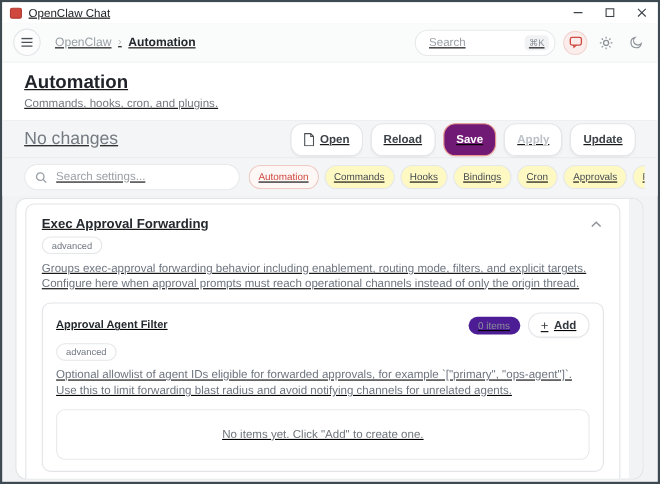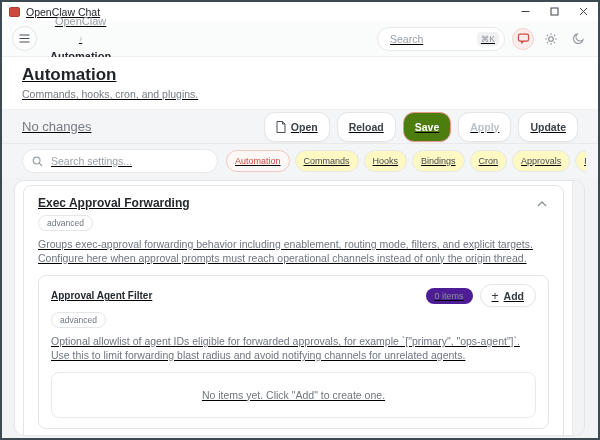--- a/index.html
+++ b/index.html
@@ -15,41 +15,41 @@
   }
   
   .titlebar { height:19px; flex:0 0 auto; background:#fff; display:flex; align-items:center; padding-left:7px; }
   .app-icon { width:11px; height:10px; background:#d0473d; border:1px solid #b23c33; border-radius:2px; margin-right:6px; flex:0 0 auto; }
   .title-text { font-size:10.5px; color:#1c2126; }
   .win-controls { margin-left:auto; display:flex; height:100%; }
   .wc { width:29px; height:100%; display:flex; align-items:center; justify-content:center; background:none; border:none; padding:0; }
   
   .appbar { height:36px; flex:0 0 auto; background:#fafbfb; border-bottom:1px solid #edeff1; display:flex; align-items:center; padding:0 10px; }
   .menu-btn { width:25px; height:25px; border-radius:50%; border:1px solid #e2e4e7; background:#fdfdfd; display:flex; align-items:center; justify-content:center; padding:0; }
-  .breadcrumb { display:flex; align-items:center; gap:6px; margin-left:13px; font-size:11px;flex-direction:column; }
+  .breadcrumb { display:flex; align-items:center; gap:6px; margin-left:13px; font-size:11px; }
   .bc-parent { color:#9aa0a6; }
   .bc-sep { color:#b7bcc1; font-size:10px; }
   .bc-current { color:#24292e; font-weight:bold; }
   .appbar-right { margin-left:auto; display:flex; align-items:center; gap:7px; }
   .search-pill { width:128px; height:24px; border:1px solid #e7e9eb; background:#fff; border-radius:12px; display:flex; align-items:center; padding:0 5px 0 10px; }
   .search-pill input { border:none; outline:none; flex:1; min-width:0; font-size:10.5px; background:transparent; font-family:inherit; color:#333; }
   input::placeholder { color:#9aa0a6; }
   .kbd { background:#f1f2f4; border-radius:4px; font-size:8.5px; color:#8b9197; padding:2px 4px; flex:0 0 auto; }
   .chat-btn { width:22px; height:22px; border-radius:50%; background:#fbedeb; border:1px solid #f1d3cf; display:flex; align-items:center; justify-content:center; padding:0; }
   .theme-btn { width:20px; height:20px; background:none; border:none; display:flex; align-items:center; justify-content:center; padding:0; }
   
   .page-head { flex:0 0 auto; background:#fff; padding:8px 20px 9px; border-bottom:1px solid #edeff1; }
   .page-title { font-size:17px; font-weight:bold; color:#1f2328; margin:0; }
   .page-sub { font-size:10.5px; color:#757b82; margin:3px 0 0; }
   
   .toolbar { height:34px; flex:0 0 auto; background:#f4f5f6; border-bottom:1px solid #e9eaec; display:flex; align-items:center; padding:0 20px; }
-  .status { font-size:13px; color:#757b82; }
+  .status { font-size:16px; color:#757b82; }
   .toolbar-btns { margin-left:auto; display:flex; gap:7px; align-items:center; }
   .btn { height:30px; display:inline-flex; align-items:center; gap:5px; padding:0 11px; background:#fff; border:1px solid #e3e5e8; border-radius:11px; font-size:10.5px; font-weight:bold; color:#3c4248; font-family:inherit; box-shadow:0 1px 1px rgba(0,0,0,.03); }
-  .btn.save { background:#4d7c0f; border-color:#e9968f; color:#fff; }
+  .btn.save { background:#701a75; border-color:#e9968f; color:#fff; }
   .btn.apply { color:#bcc2c8; }
   
   .filterbar { height:34px; flex:0 0 auto; background:#f4f5f6; display:flex; align-items:center; padding:0 12px 0 20px; gap:8px; overflow:hidden; }
   .settings-search { width:196px; height:24px; flex:0 0 auto; border-radius:12px; border:1px solid #e7e9eb; background:#fff; display:flex; align-items:center; gap:6px; padding:0 8px 0 9px; }
   .settings-search input { border:none; outline:none; flex:1; min-width:0; font-size:10.5px; background:transparent; font-family:inherit; color:#333; }
   .tabs { display:flex; gap:5px; align-items:center; flex:1; min-width:0; overflow:hidden; }
   .tab { height:22px; flex:0 0 auto; padding:0 8px; border-radius:11px; background:#fef9c3; border:1px solid #e5e7e9; font-size:9px; color:#454b51; display:inline-flex; align-items:center; font-family:inherit; }
   .tab.active { color:#cf4a41; border-color:#eecac5; background:#fdf7f6; }
   
   .content { flex:1; min-height:0; padding:2px 13px 0 12px; }

